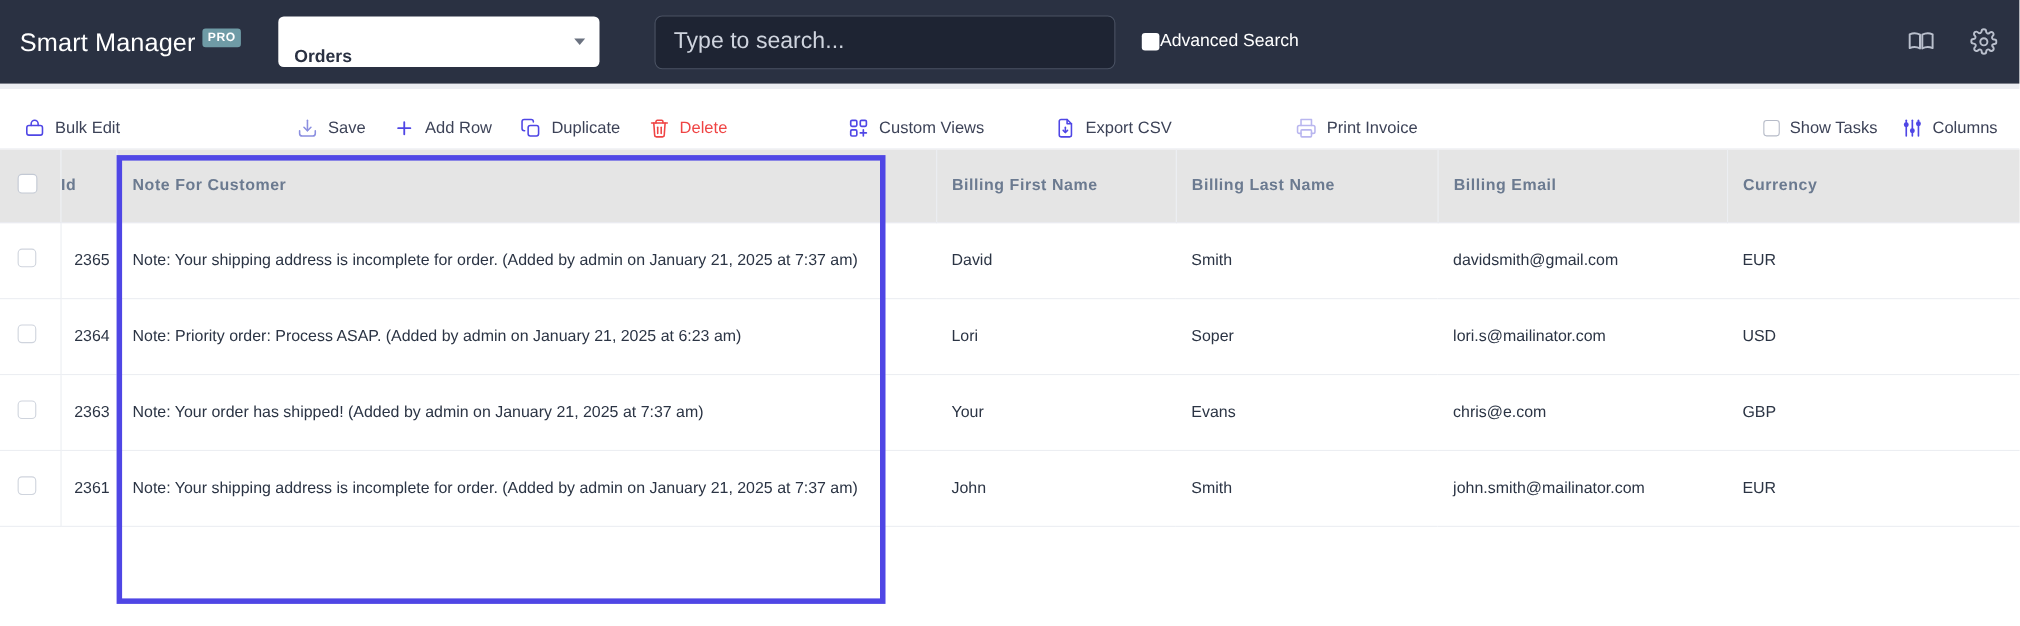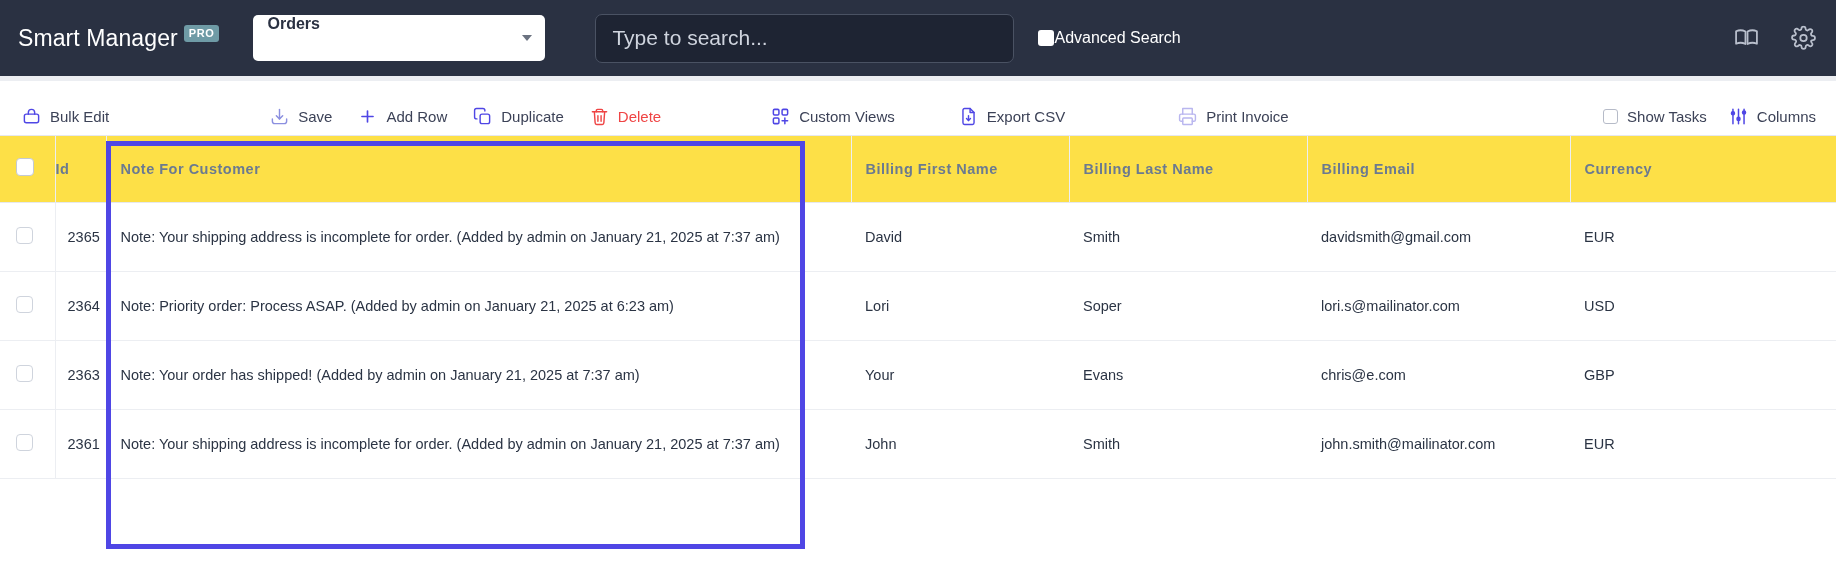--- a/index.html
+++ b/index.html
@@ -40,21 +40,21 @@
     border-radius: 3px;
     position: relative;
     top: -9px;
   }
 
   .select-wrap {
     position: relative;
     width: 292px; height: 46px;
     background: #ffffff;
     border-radius: 5px;
-    display: flex; align-items: flex-start;
+    display: flex; align-items: flex-end;
     padding: 0 14px;
     margin-right: 50px;
   }
   .select-wrap .sel-label {
     font-size: 16px;
     font-weight: bold;
     color: #2a3142;
   }
   .select-wrap .caret {
     position: absolute; right: 13px; top: 50%;
@@ -125,21 +125,21 @@
     border-radius: 3px;
     background: #fff;
     display: inline-block;
   }
   .del { color: #ef4444; }
 
   
   .table-wrap { position: relative; background: #fff; }
   table { border-collapse: collapse; width: 1836px; table-layout: fixed; }
   thead th {
-    background: #fde047;
+    background: #e5e5e5;
     height: 66px;
     text-align: left;
     font-size: 14.5px;
     font-weight: bold;
     color: #6b7a90;
     letter-spacing: .5px;
     border-bottom: 1px solid #e6e8ee;
     border-right: 1px solid #eceef2;
     padding: 0 14px;
     vertical-align: middle;

